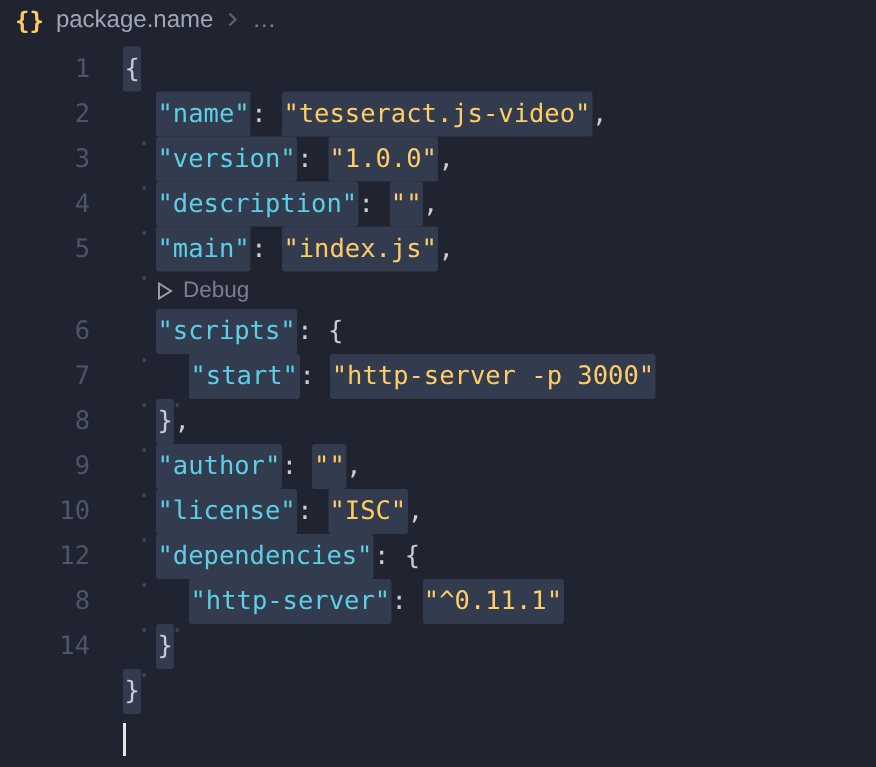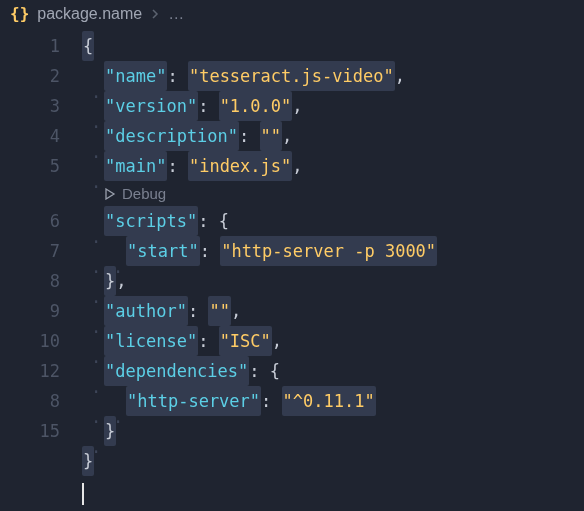--- a/index.html
+++ b/index.html
@@ -137,21 +137,21 @@
     <div class="ln">4</div>
     <div class="ln">5</div>
     <div class="ln" style="height:25px;line-height:25px;"></div>
     <div class="ln">6</div>
     <div class="ln">7</div>
     <div class="ln">8</div>
     <div class="ln">9</div>
     <div class="ln">10</div>
     <div class="ln">12</div>
     <div class="ln">8</div>
-    <div class="ln">15</div>
+    <div class="ln">14</div>
   </div>
 
   <div class="code">
 
     <div class="line"><span class="tok brace hl">{</span></div>
 
     <div class="line"><span class="guide dot guide-hl"></span><span class="tok keytxt hl">"name"</span><span class="tok punct">:</span> <span class="tok str hl">"tesseract.js-video"</span><span class="tok punct">,</span></div>
 
     <div class="line"><span class="guide dot guide-hl"></span><span class="tok keytxt hl">"version"</span><span class="tok punct">:</span> <span class="tok str hl">"1.0.0"</span><span class="tok punct">,</span></div>
 

